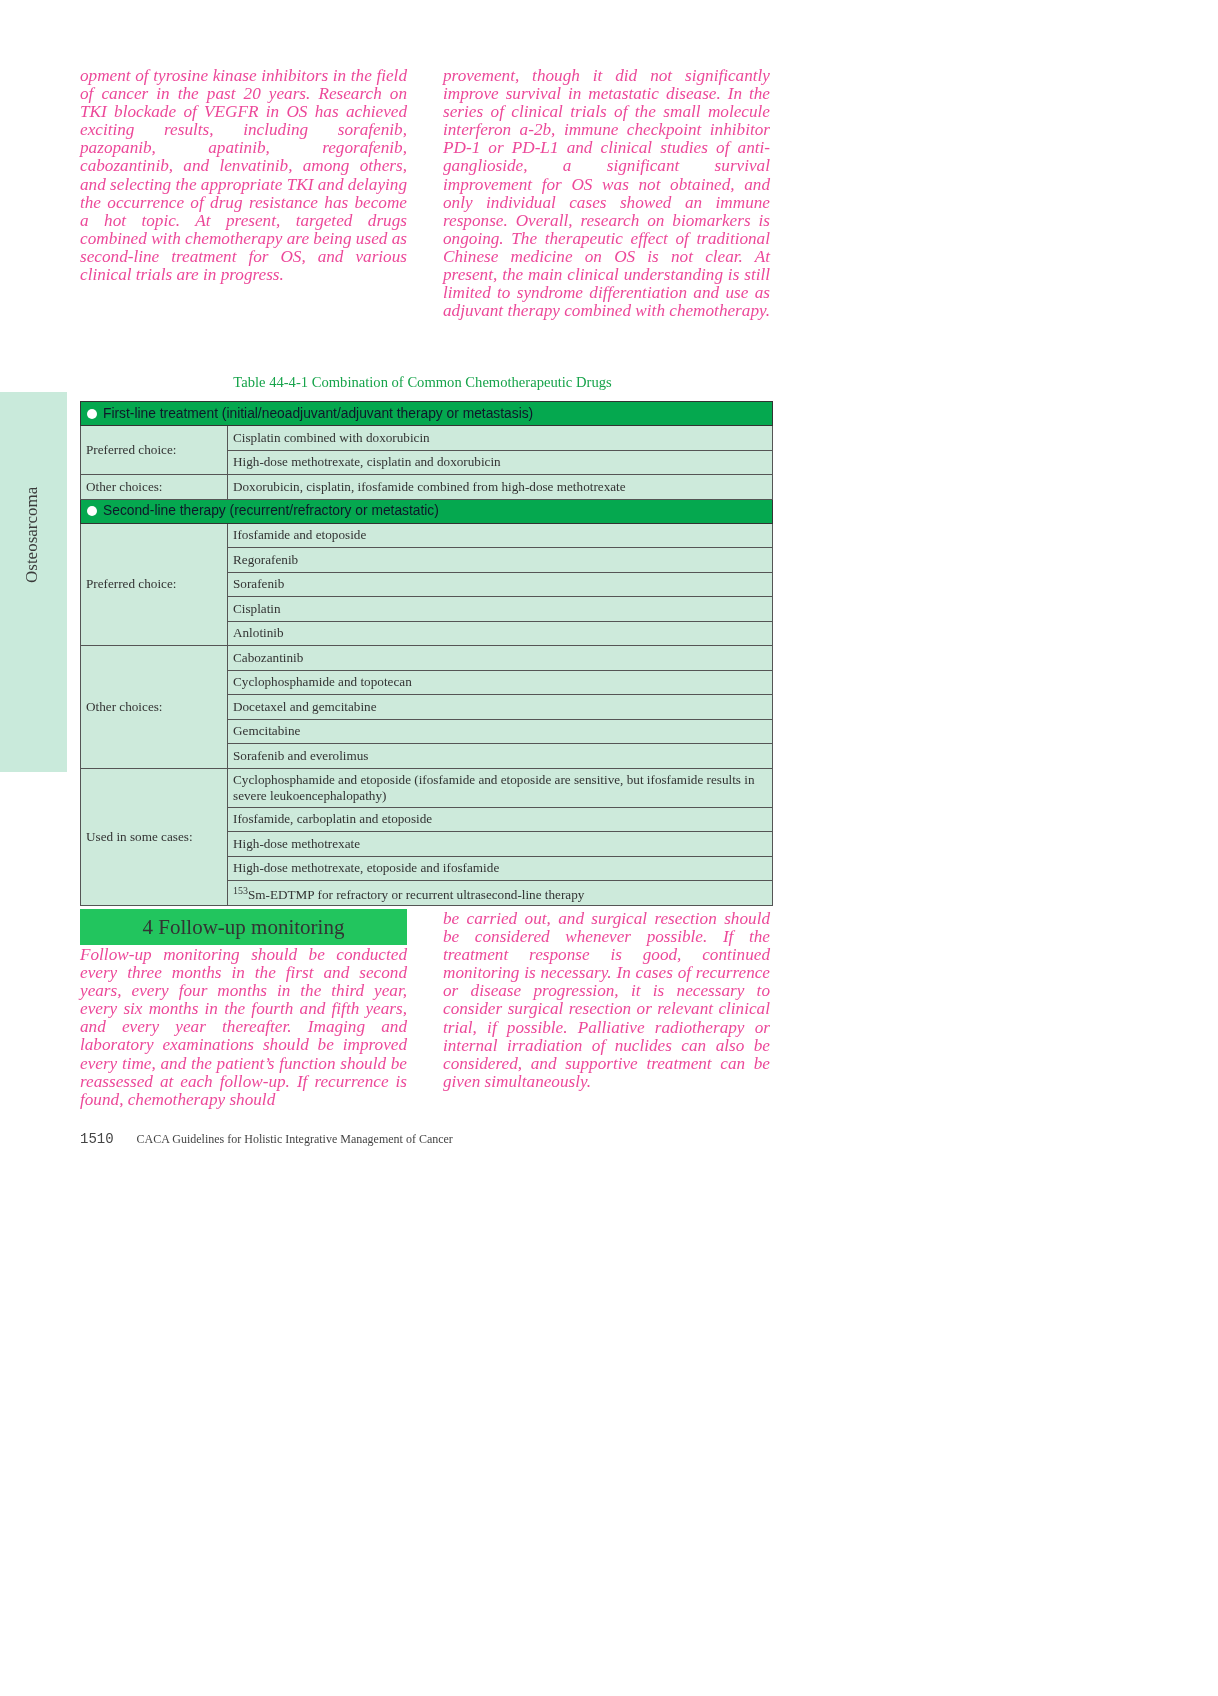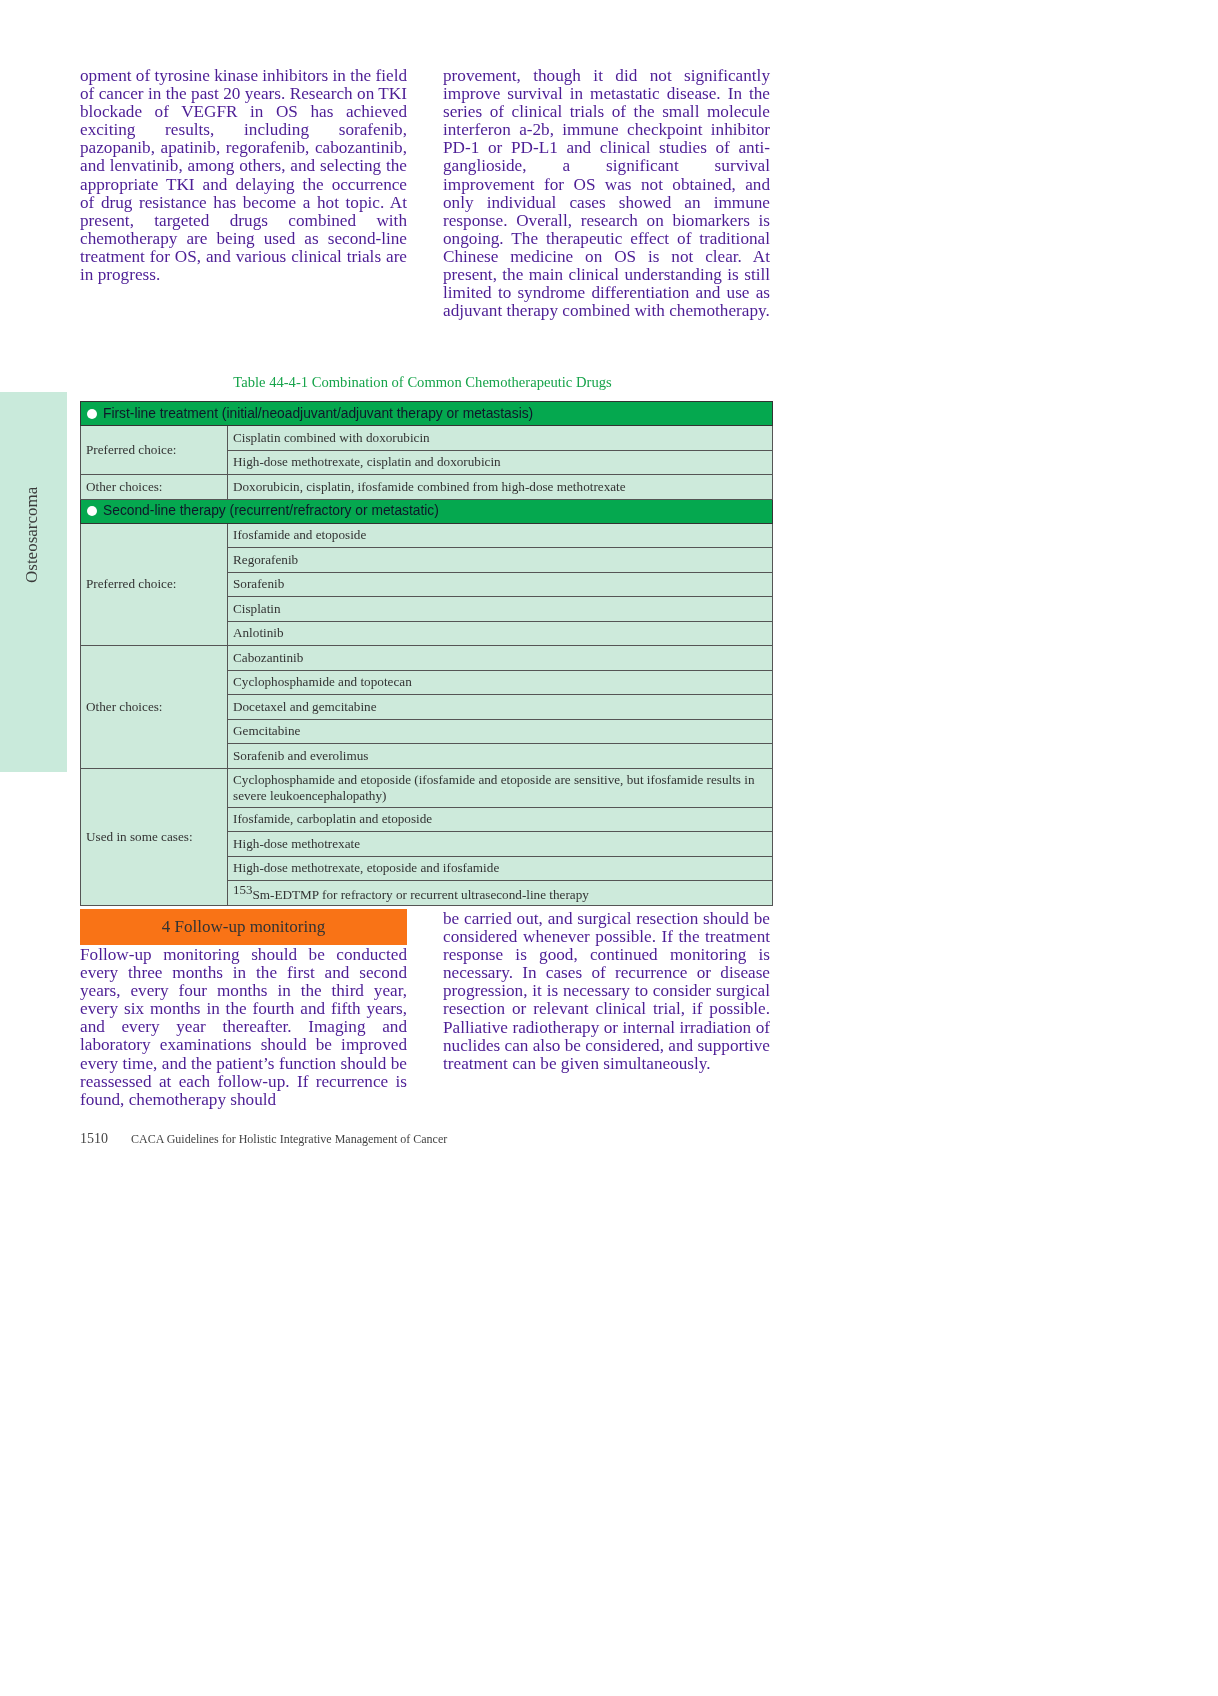--- a/index.html
+++ b/index.html
@@ -1,19 +1,19 @@
 <!DOCTYPE html>
 <html><head>
   <meta charset="utf-8">
   <style>
     html, body { margin: 0; padding: 0; background: #ffffff; }
     body { width: 1218px; height: 1696px; position: relative; overflow: hidden;
            font-family: "Liberation Serif", "DejaVu Serif", serif; color: #333333; }
     .col { position: absolute; width: 327px; font-size: 17.2px; line-height: 18.1px;
-           text-align: justify; color: #4c1d95; }
+           text-align: justify; color: #ec4899; font-style: italic; }
     .col p { margin: 0; }
     #col-left-top { left: 80px; top: 67px; }
     #col-right-top { left: 443px; top: 67px; }
     .side-tab { position: absolute; left: 0; top: 392px; width: 67px; height: 380px;
                 background: #c9eadb; }
     .side-label { position: absolute; left: 32px; top: 583px; transform-origin: 0 0;
                   transform: translate(-10px, 0) rotate(-90deg);
                   font-size: 17px; color: #3a3a3a; white-space: nowrap; }
     .table-title { position: absolute; left: 76px; width: 693px; top: 374px; text-align: center;
                    font-family: Liberation Serif, serif; font-size: 14.6px;
@@ -22,27 +22,27 @@
                   border: 1.5px solid #444; font-size: 13.2px; color: #333; }
     table.drugs td { border: 1px solid #555; background: #cdeadb; padding: 2px 5px; line-height: 14px;
                      vertical-align: middle; }
     table.drugs td.label { width: 136px; }
     table.drugs tr.sec td { background: #05a84f; color: #0f172a; font-family: "Liberation Sans", "DejaVu Sans", sans-serif;
                             font-size: 13.8px; height: 19px; padding: 2px 6px; border-color: #333; }
     table.drugs tr.item td { height: 19.5px; }
     table.drugs tr.tall td.val { height: 34px; line-height: 16px; }
     .dot { display: inline-block; width: 10px; height: 10px; border-radius: 50%; background: #fff;
            margin-right: 6px; vertical-align: -1px; }
-    sup { font-size: 13px; vertical-align: 5px; }
+    sup { font-size: 10px; vertical-align: 5px; }
     .sec-heading { position: absolute; left: 80px; top: 909px; width: 327px; height: 36px;
-                   background: #f97316; text-align: center; font-size: 17px; line-height: 36px; color: #333; }
+                   background: #22c55e; text-align: center; font-size: 21px; line-height: 36px; color: #333; }
     #col-left-bottom { left: 80px; top: 946px; }
     #col-right-bottom { left: 443px; top: 910px; }
     .footer { position: absolute; left: 80px; top: 1131px; font-size: 12px; color: #444; }
-    .footer .pnum { font-family: Liberation Serif, serif; font-size: 14px; margin-right: 20px; }
+    .footer .pnum { font-family: Liberation Mono, monospace; font-size: 14px; margin-right: 20px; }
   </style>
 </head>
 <body>
 
 <div class="side-tab"></div>
 <div class="side-label">Osteosarcoma</div>
 
 <div class="col" id="col-left-top">
   <p>opment of tyrosine kinase inhibitors in the field of cancer in the past 20 years. Research on TKI blockade of VEGFR in OS has achieved exciting results, including sorafenib, pazopanib, apatinib, regorafenib, cabozantinib, and lenvatinib, among others, and selecting the appropriate TKI and delaying the occurrence of drug resistance has become a hot topic. At present, targeted drugs combined with chemotherapy are being used as second-line treatment for OS, and various clinical trials are in progress.</p>
 </div>

